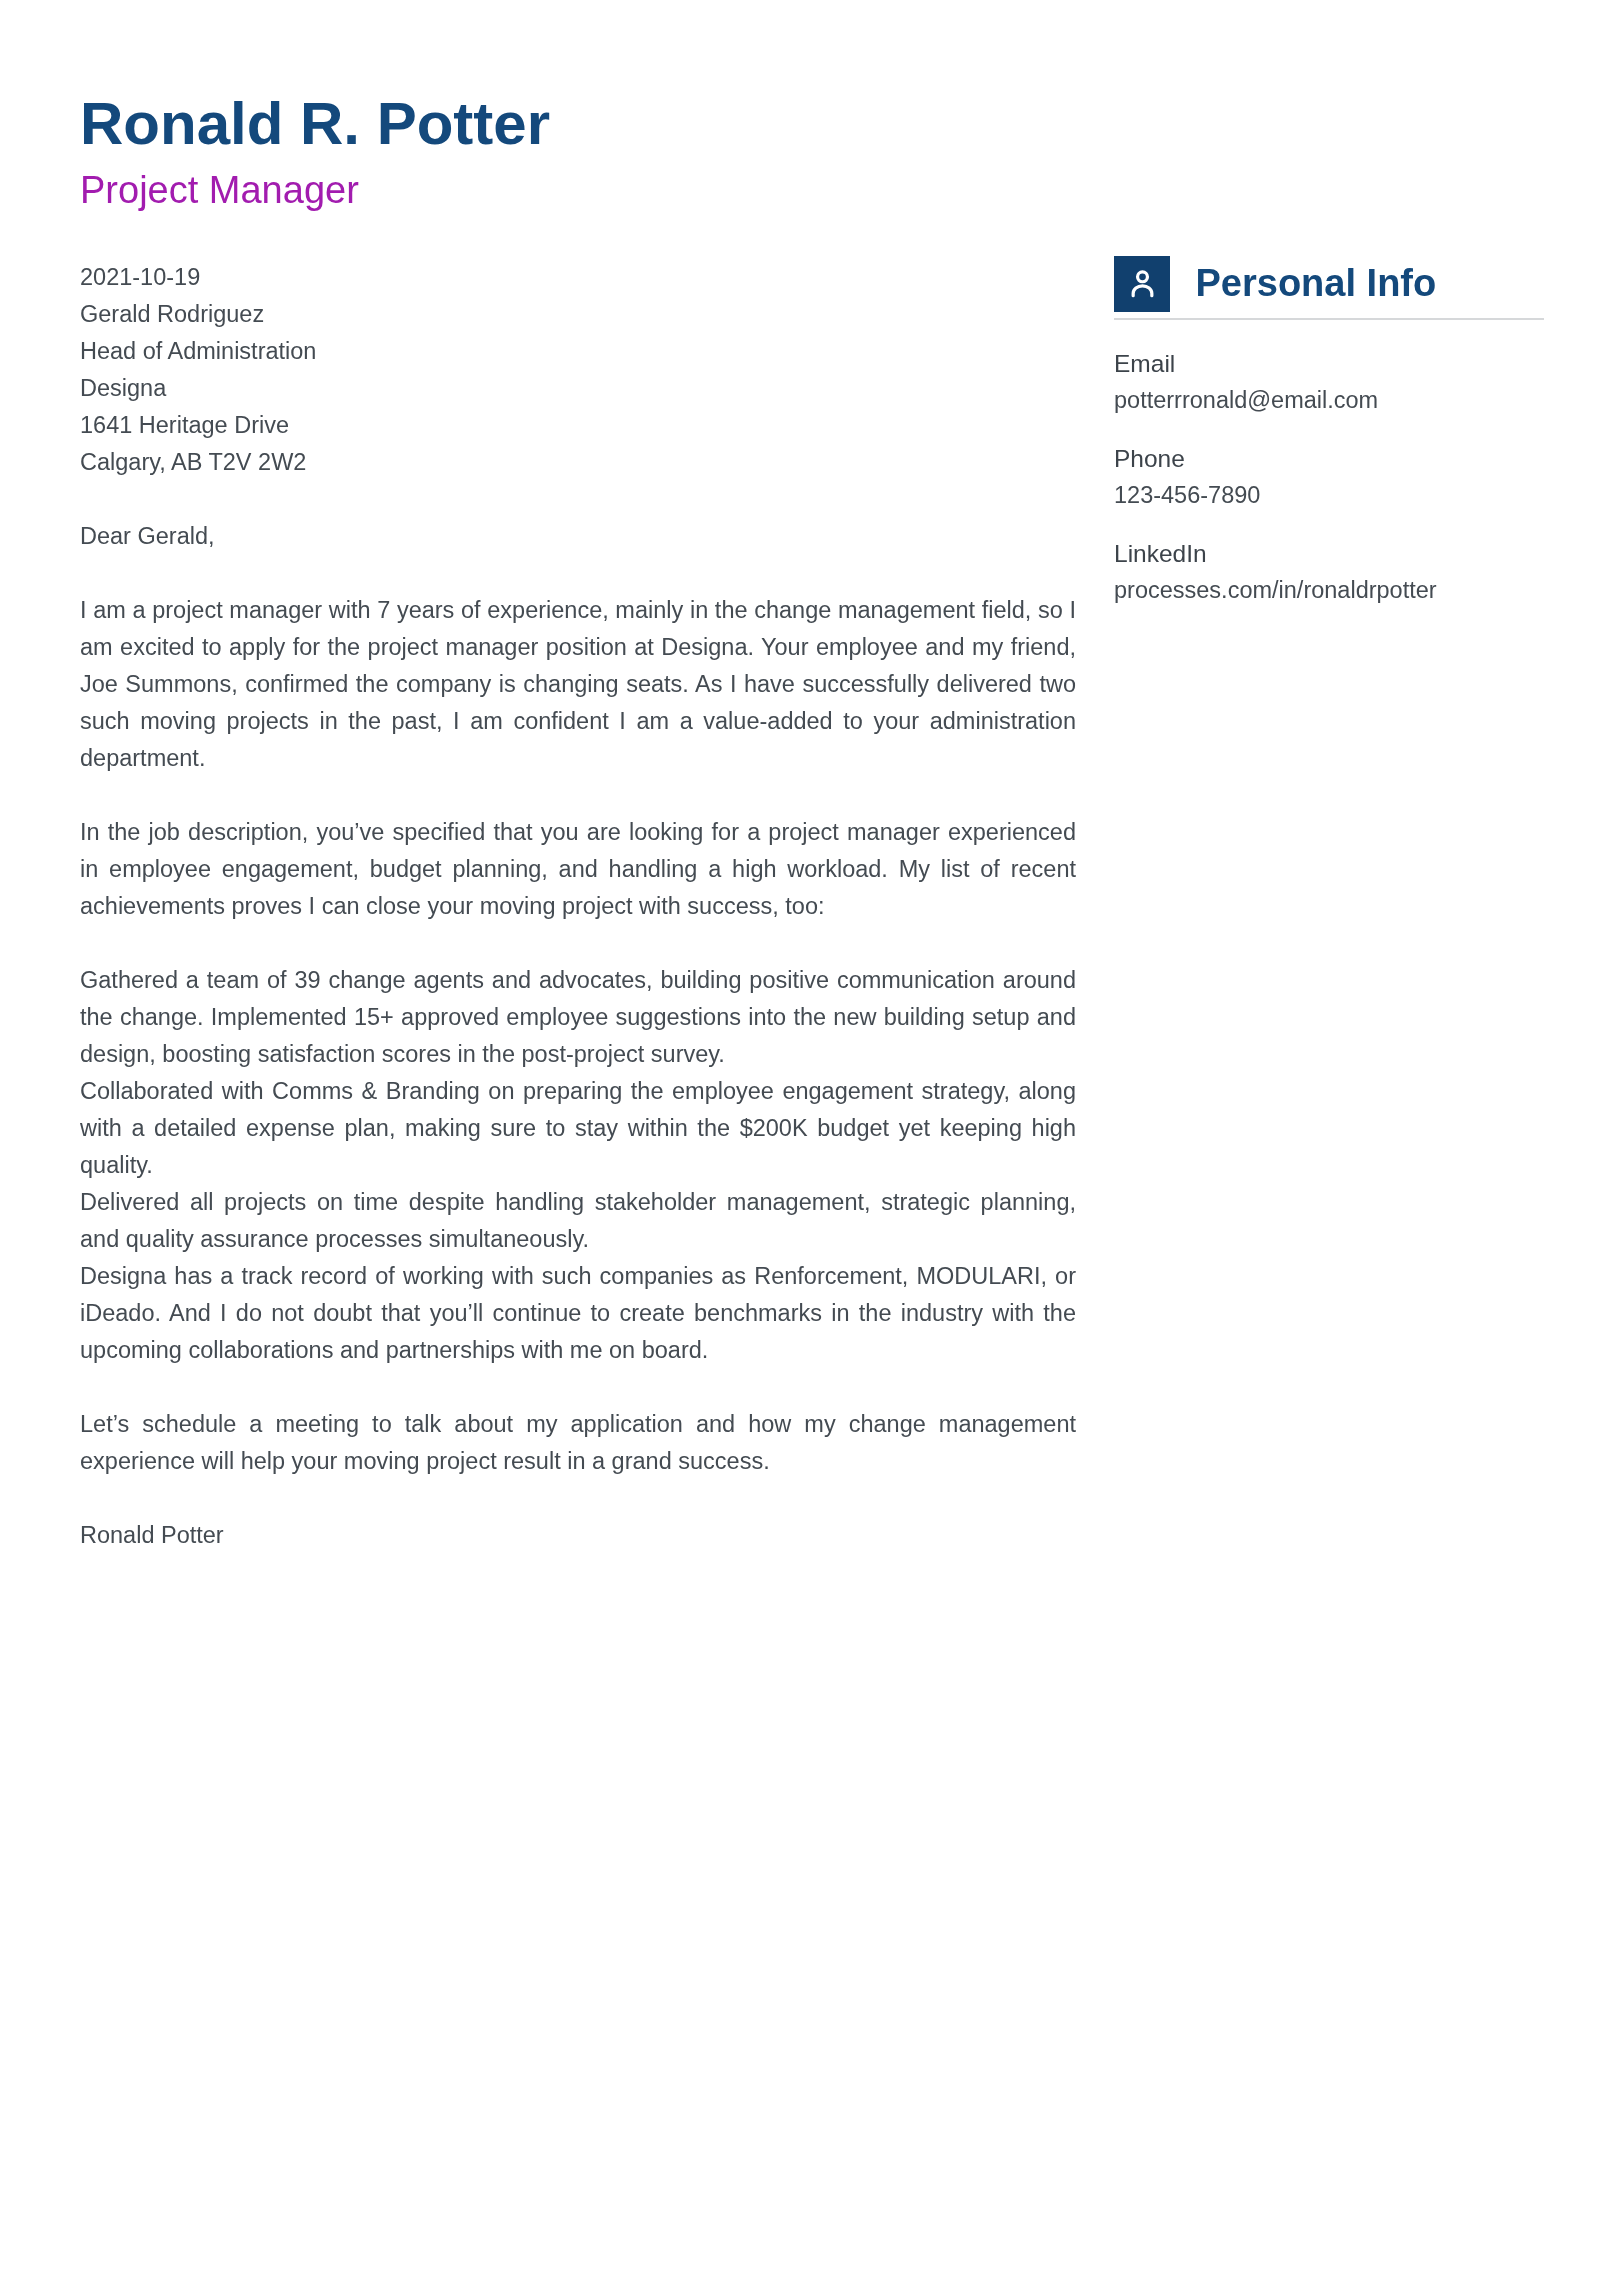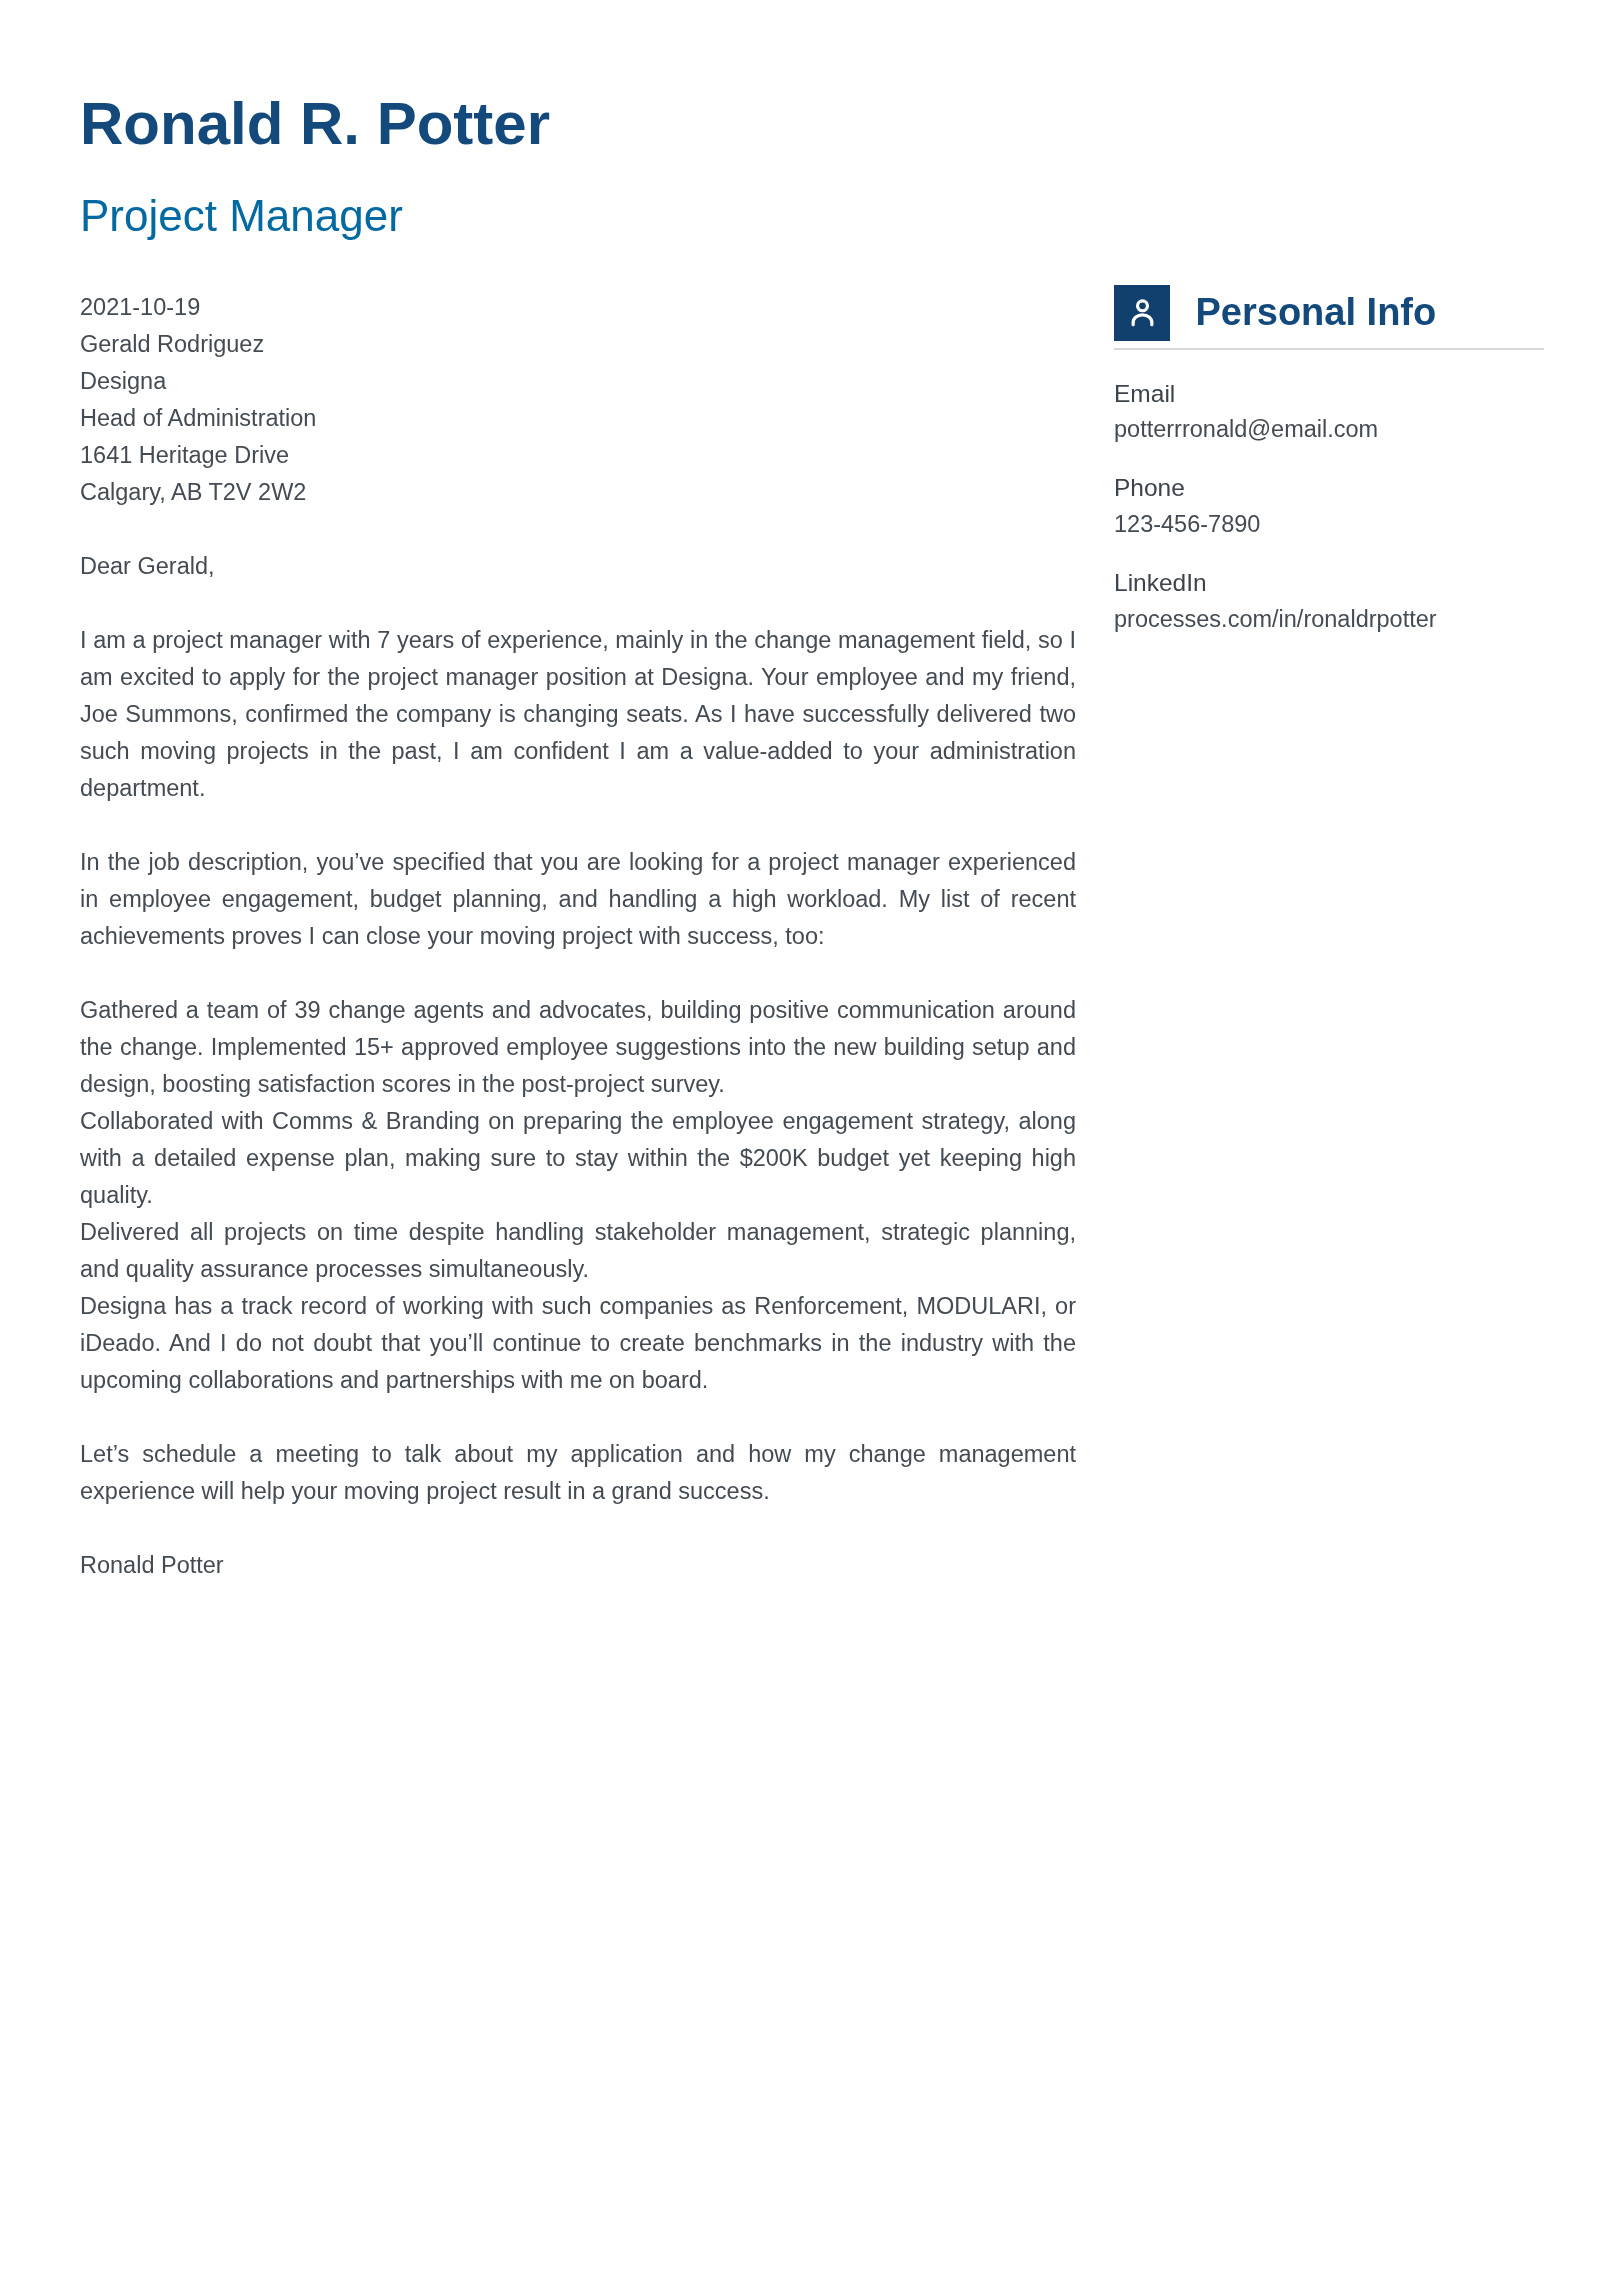--- a/index.html
+++ b/index.html
@@ -20,25 +20,25 @@
   
   .candidate-name {
     margin: 0;
     font-size: 60px;
     line-height: 1.0;
     font-weight: 700;
     color: #14497c;
     letter-spacing: 0;
   }
   .candidate-job-title {
-    margin-top: 36px;
-    font-size: 44px;
+    margin-top: 14px;
+    font-size: 38px;
     line-height: 1.2;
     font-weight: 400;
-    color: #0369a1;
+    color: #a21caf;
   }
   
   .columns {
     display: flex;
     margin-top: 42px;
     align-items: flex-start;
   }
   .letter-col {
     width: 996px;
     flex: 0 0 996px;
@@ -111,22 +111,22 @@
     <div class="candidate-job-title">Project Manager</div>
   </header>
 
   <div class="columns">
 
     <main class="letter-col">
 
       <div class="block">
         <span class="address-line">2021-10-19</span>
         <span class="address-line">Gerald Rodriguez</span>
+        <span class="address-line">Head of Administration</span>
         <span class="address-line">Designa</span>
-        <span class="address-line">Head of Administration</span>
         <span class="address-line">1641 Heritage Drive</span>
         <span class="address-line">Calgary, AB T2V 2W2</span>
       </div>
 
       <p>Dear Gerald,</p>
 
       <p>I am a project manager with 7 years of experience, mainly in the change management field, so I am excited to apply for the project manager position at Designa. Your employee and my friend, Joe Summons, confirmed the company is changing seats. As I have successfully delivered two such moving projects in the past, I am confident I am a value-added to your administration department.</p>
 
       <p>In the job description, you’ve specified that you are looking for a project manager experienced in employee engagement, budget planning, and handling a high workload. My list of recent achievements proves I can close your moving project with success, too:</p>
 

